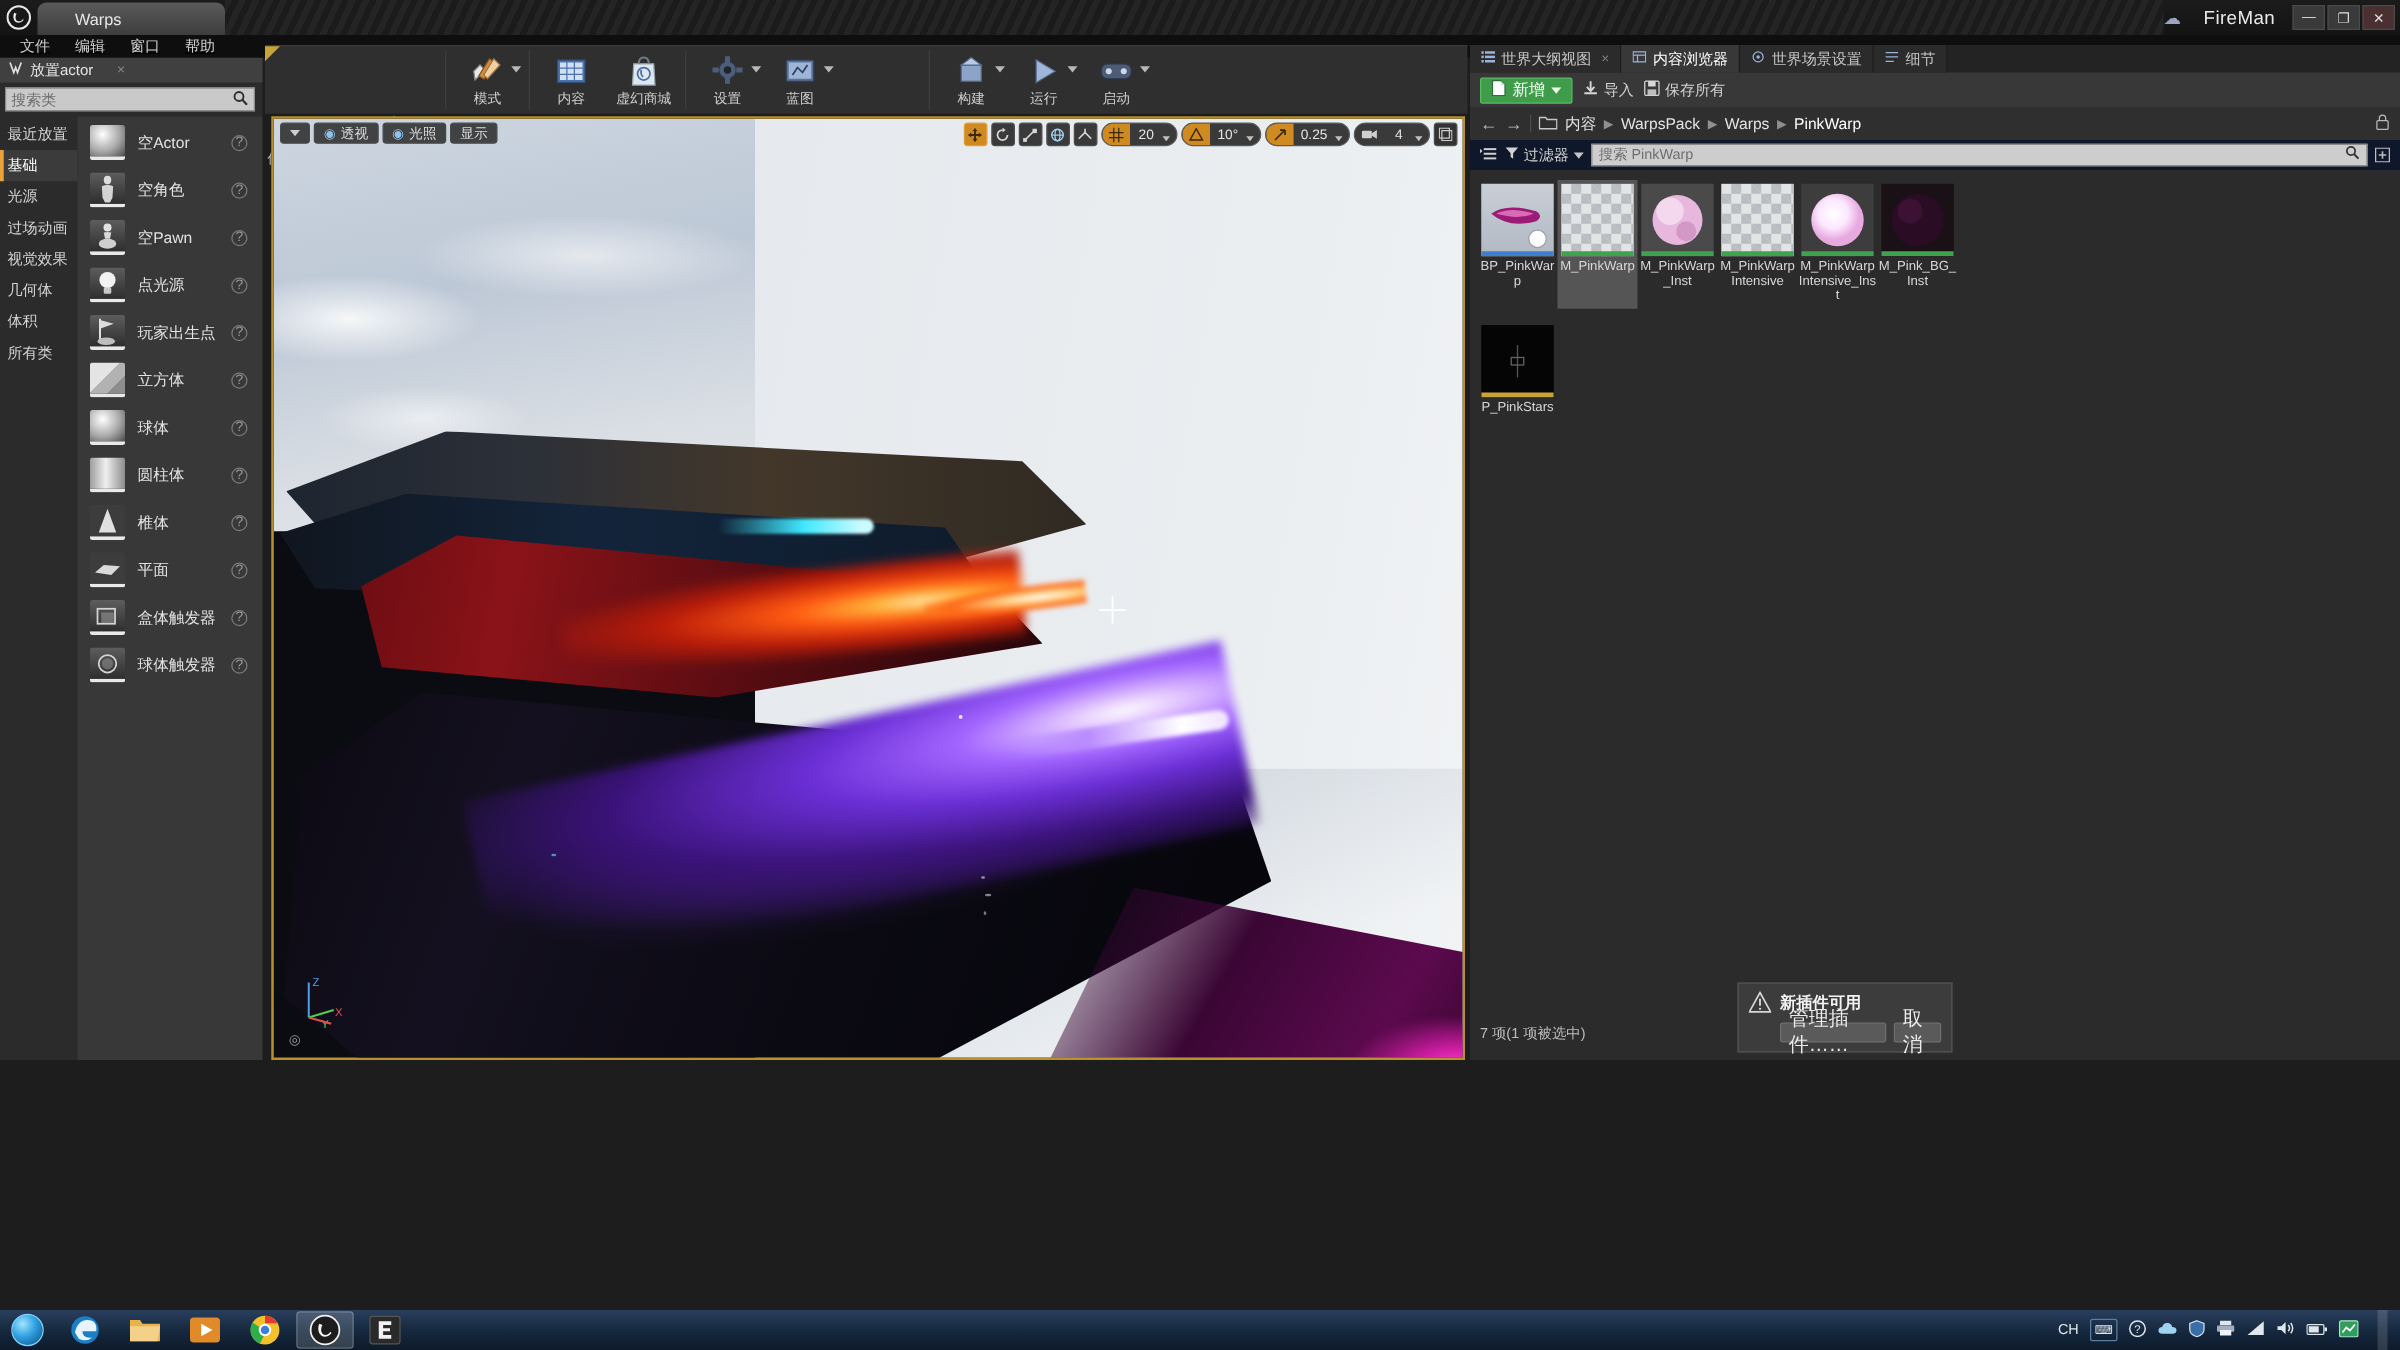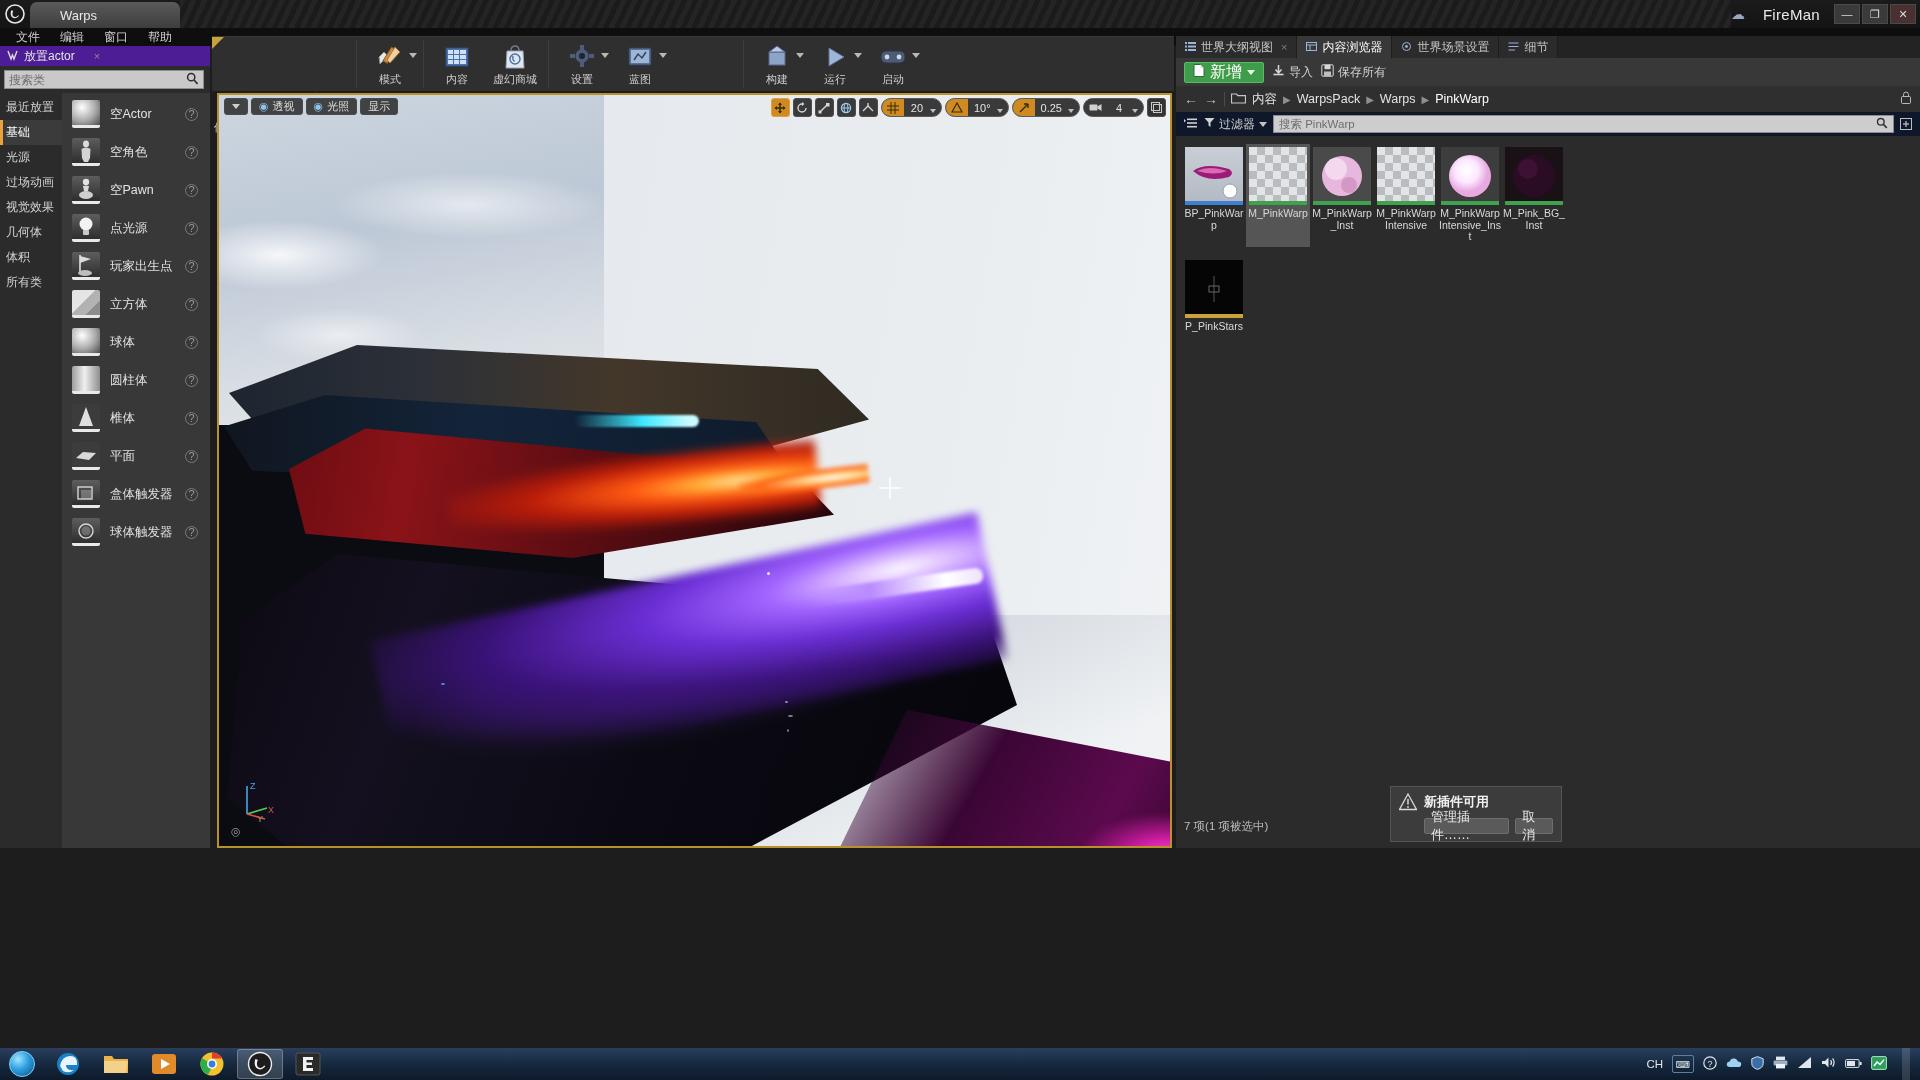--- a/index.html
+++ b/index.html
@@ -59,21 +59,21 @@
     position:absolute; left:0; top:28px; width:1920px; height:18px; background:#0e0e0e;
   }
   .menu-item { color: #cfcfcf; font-size: 12px; padding: 0 10px; cursor: default; }
 
   
   .placepanel {
     position: absolute; left: 0; top: 46px; width: 210px; height: 802px;
     background: #2b2b2b; display: flex; flex-direction: column;
   }
   .place-tabrow {
-    height: 20px; background: #4c1d95; display: flex; align-items: center;
+    height: 20px; background: #404040; display: flex; align-items: center;
     padding-left: 6px; gap: 5px;
   }
   .place-tab-ic { color: #cfcfcf; font-size: 11px; }
   .place-tab-label { color: #e4e4e4; font-size: 12px; }
   .place-tab-x { color: #8a8a8a; font-size: 11px; margin-left: 14px; }
 
   .search-wrap { padding: 4px 6px 4px 4px; }
   .search-box {
     height: 19px; background: #c9c9c9; border: 1px solid #8e8e8e;
     display: flex; align-items: center; padding: 0 4px; position: relative;
@@ -303,21 +303,21 @@
   .rp-tab.active { background: #383838; color: #ffffff; }
   .rp-tab .tic { font-size: 11px; color: #9ab4d8; }
   .rp-tab .tx { color: #7e7e7e; font-size: 11px; margin-left: 3px; }
 
   .cb-toolbar {
     height: 28px; background: #383838; display: flex; align-items: center;
     gap: 8px; padding: 0 8px;
   }
   .btn-add {
     height: 21px; padding: 0 8px; background: #3f9c4a; border: 1px solid #59bb64;
-    border-radius: 2px; color: #ffffff; font-size: 16px;
+    border-radius: 2px; color: #ffffff; font-size: 13px;
     display: flex; align-items: center; gap: 5px;
   }
   .btn-add .car { width:0;height:0;border-left:4px solid transparent;border-right:4px solid transparent;border-top:5px solid #eaffe9;}
   .cb-tb-btn { color: #d2d2d2; font-size: 12px; display: flex; align-items: center; gap: 4px; }
 
   .cb-path {
     height: 26px; background: #2f2f2f; display: flex; align-items: center;
     gap: 6px; padding: 0 8px; color: #dcdcdc; font-size: 12.5px;
   }
   .nav-ic { color: #bdbdbd; font-size: 14px; }
@@ -381,21 +381,21 @@
     position: absolute; left: 1390px; top: 786px; width: 172px; height: 56px;
     background: #3c3c3c; border: 1px solid #545454;
     display: flex; padding: 6px 8px; gap: 7px; z-index: 20;
   }
   .toast-ic { color: #d8c05a; font-size: 17px; }
   .toast-body { flex:1; display:flex; flex-direction:column; }
   .toast-title { color:#f2f2f2; font-size: 13px; font-weight: bold; }
   .toast-acts { display:flex; gap:6px; margin-top:7px; }
   .toast-btn {
     height:16px; padding: 0 6px; background:#5a5a5a; border:1px solid #6e6e6e;
-    color:#eaeaea; font-size:13px; display:flex;align-items:center; border-radius:2px;
+    color:#eaeaea; font-size:16px; display:flex;align-items:center; border-radius:2px;
   }
 
   
   .taskbar {
     position: absolute; left:0; bottom:0; width: 1920px; height: 32px;
     background: linear-gradient(#2a3f5e 0%, #16293f 50%, #0d1a2a 100%);
     display: flex; align-items: center;
   }
   .tb-start {
     width: 44px; height:32px; display:flex; align-items:center; justify-content:center;

